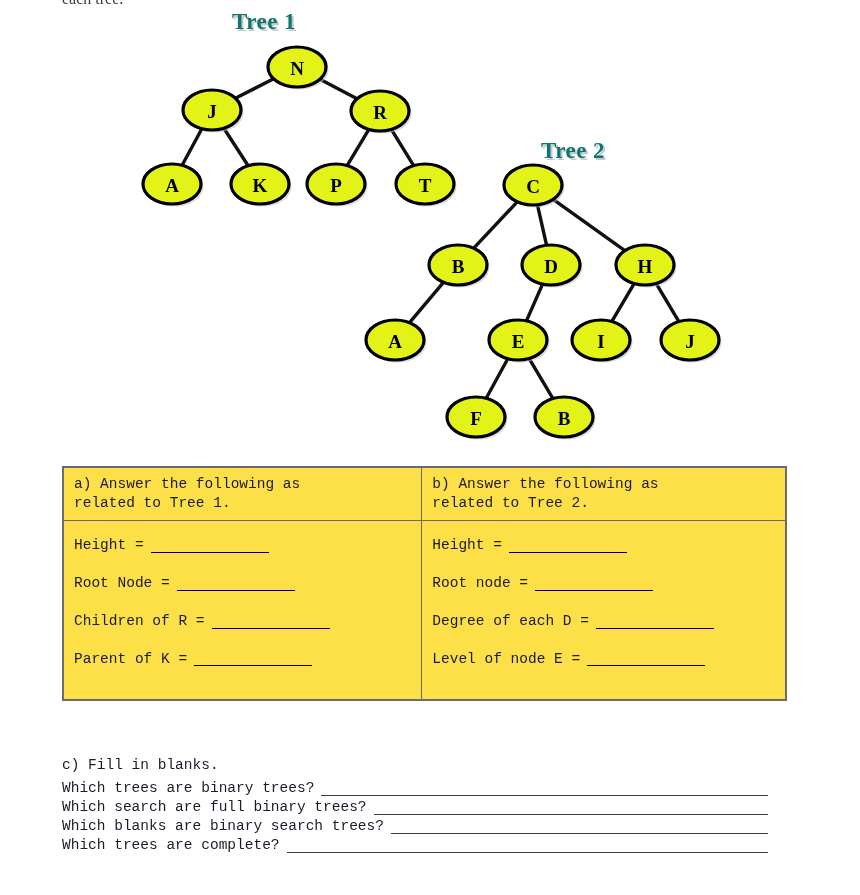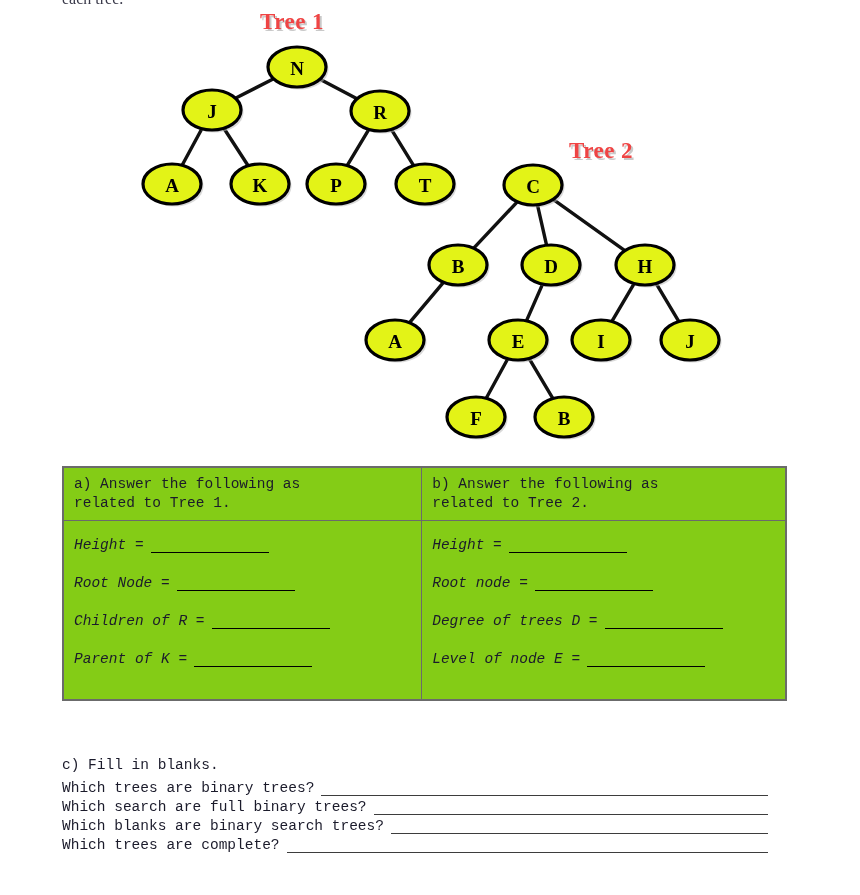--- a/index.html
+++ b/index.html
@@ -50,24 +50,23 @@
     top: 0;
     width: 860px;
     height: 455px;
   }
   .tree-title {
     position: absolute;
     font-family: "Liberation Serif", "DejaVu Serif", serif;
     font-weight: bold;
     font-size: 23px;
     letter-spacing: 0.5px;
-    color: #ef4444;
+    color: #0f766e;
     text-shadow: 2px 2px 0 #c9c9c9;
     white-space: nowrap;
-    margin-left: 28px;
   }
   #tree1-title { left: 232px; top: 9px; }
   #tree2-title { left: 541px; top: 138px; }
 
   .node-label {
     font-family: "Liberation Serif", "DejaVu Serif", serif;
     font-weight: bold;
     font-size: 19px;
     fill: #000000;
     text-anchor: middle;
@@ -75,21 +74,21 @@
   }
 
   
   .answer-table {
     position: absolute;
     left: 62px;
     top: 466px;
     width: 725px;
     border: 2px solid #6b6b6b;
     border-collapse: collapse;
-    background: #84cc16;
+    background: #fde047;
   }
   .answer-table td {
     border: 1px solid #6b6b6b;
     vertical-align: top;
     padding: 0;
   }
   .answer-table td.left-col  { width: 359px; }
   .answer-table td.right-col { width: 364px; }
 
   .cell-head {
@@ -102,23 +101,22 @@
   .cell-body {
     padding: 16px 0 18px 10px;
     font-size: 14.5px;
     color: #1b1b2b;
   }
   .qline {
     display: flex;
     align-items: flex-end;
     margin-bottom: 22px;
     white-space: nowrap;
-    font-style: italic;
-  }
-  .qline:last-child { margin-bottom: 14px; }
+  }
+  .qline:last-child { margin-bottom: 14px; align-items: center; }
   .qline .qtext { }
   .qline .blank {
     display: inline-block;
     border-bottom: 1.6px solid #000000;
     height: 13px;
     margin-left: 7px;
     width: 118px;
   }
 
   
@@ -306,21 +304,21 @@
         <div class="cell-body">
           <div class="qline">
             <span class="qtext">Height =</span>
             <span class="blank"></span>
           </div>
           <div class="qline">
             <span class="qtext">Root node =</span>
             <span class="blank"></span>
           </div>
           <div class="qline">
-            <span class="qtext">Degree of trees D =</span>
+            <span class="qtext">Degree of each D =</span>
             <span class="blank"></span>
           </div>
           <div class="qline">
             <span class="qtext">Level of node E =</span>
             <span class="blank"></span>
           </div>
         </div>
       </td>
     </tr>
   </tbody>

